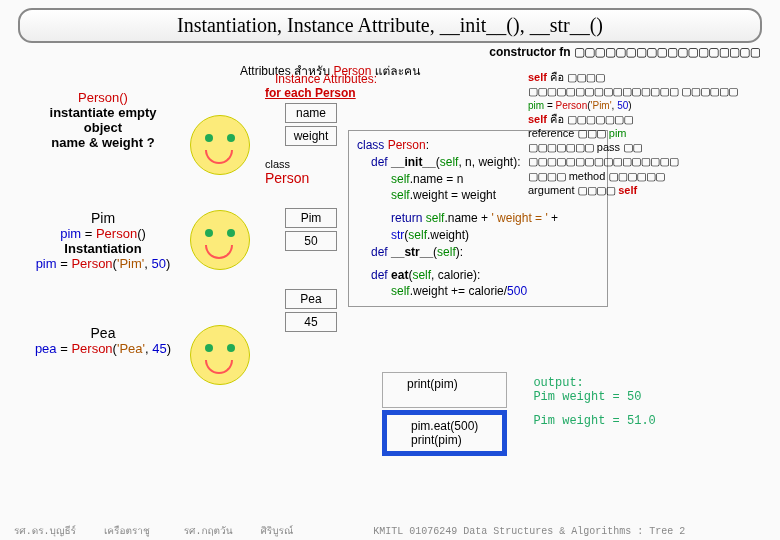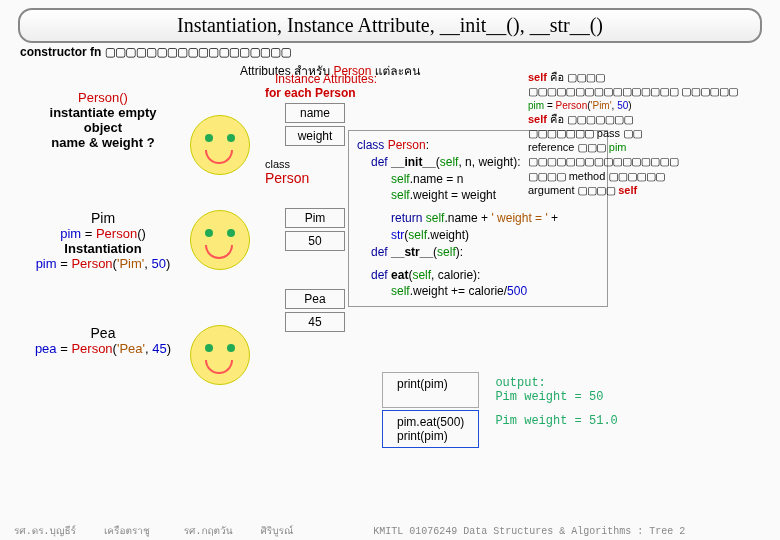--- a/index.html
+++ b/index.html
@@ -1,51 +1,51 @@
 <!DOCTYPE html>
 <html><head>
 <meta charset="utf-8">
 <style>
 *{box-sizing:border-box;margin:0;padding:0}
 body{width:780px;height:540px;font-family:Georgia,serif;background:#fafafa;position:relative;overflow:hidden}
 .title-bar{margin:8px 18px 2px;border:2px solid #888;border-radius:14px;background:linear-gradient(#fff,#eee);text-align:center;padding:4px 0;font-size:20px}
-.constructor-line{margin:0 20px;font-size:12px;font-family:sans-serif}
+.constructor-line{text-align:right;margin:0 20px;font-size:12px;font-family:sans-serif}
 .constructor-line b{color:#000}
 .attrs-line{margin:2px 0 4px 240px;font-size:12px;font-family:sans-serif}
 .main{position:absolute;top:70px;left:0;right:0;bottom:20px}
 .left-block{position:absolute;left:28px;width:150px;text-align:center;font-family:sans-serif;font-size:13px}
 #lb1{top:20px}
 #lb2{top:140px}
 #lb3{top:255px}
 .left-block .red{color:#c00}
 .left-block .title{font-weight:bold}
 .face{position:absolute;left:190px;width:60px;height:60px;border-radius:50%;background:#fceb7a;border:1px solid #cc0}
 #f1{top:45px}#f2{top:140px}#f3{top:255px}
 .eye{position:absolute;width:8px;height:8px;background:#2a5;border-radius:50%;top:18px}
 .eye.l{left:14px}.eye.r{right:14px}
 .smile{position:absolute;width:28px;height:14px;border:2px solid #f55;border-top:none;border-radius:0 0 28px 28px;bottom:10px;left:14px}
 .col2{position:absolute;left:265px;top:2px;font-family:sans-serif;font-size:12px}
 .ia{color:#c00;margin-left:10px}
-.iab{color:#c00;font-weight:bold;}
-.box{border:1px solid #888;padding:2px 6px;margin:3px 0 0 20px;width:60px;text-align:center;font-size:12px}
+.iab{color:#c00;font-weight:bold;text-decoration:underline}
+.box{border:1px solid #888;padding:2px 6px;margin:3px 0 0 20px;width:52px;text-align:center;font-size:12px}
 .clabel{margin-top:12px;font-size:11px}
 .codebox{position:absolute;left:348px;top:60px;width:260px;border:1px solid #999;padding:6px 8px;font-family:sans-serif;font-size:12px;line-height:1.4;background:#fafafa}
 .kw{color:#009}
 .cls{color:#c00}
 .sf{color:#080}
 .str{color:#a50}
 .nm{color:#00c}
 .rigthcol{position:absolute;left:528px;top:0;width:250px;font-family:sans-serif;font-size:11px;line-height:1.3}
 .rigthcol .red{color:#c00}
 .rigthcol .grn{color:#080}
 .thai-box{font-family:sans-serif}
 .sqmask{display:inline-block;letter-spacing:-1px}
 .outblock{position:absolute;left:380px;top:300px;font-family:sans-serif;font-size:12px}
 .outblock .mono{font-family:Liberation Mono, monospace;color:#2a6}
-.outblock td{padding:4px 14px;vertical-align:top}
+.outblock td{padding:4px 24px;vertical-align:top}
 .footer{position:absolute;bottom:2px;left:0;right:0;font-size:10px;color:#888;font-family:Liberation Mono, monospace}
 .footer span{display:inline-block;margin:0 14px}
 </style>
 </head>
 <body>
 
 <div class="title-bar">Instantiation, Instance Attribute, __init__(), __str__()</div>
 <div class="constructor-line">
   <b>constructor fn</b> <span class="sqmask">▢▢▢▢▢▢▢▢▢▢▢▢▢▢▢▢▢▢</span>
 </div>
@@ -115,36 +115,36 @@
     <div style="margin-left:14px"><span class="kw">def</span> <b>eat</b>(<span class="sf">self</span>, <span>calorie</span>):</div>
     <div style="margin-left:34px"><span class="sf">self</span><span>.weight += calorie/</span><span class="nm">500</span></div>
   </div>
 
   <div class="rigthcol thai-box">
     <div><b class="red">self</b> <span>คือ</span> <span class="sqmask">▢▢▢▢</span></div>
     <div class="sqmask">▢▢▢▢▢▢▢▢▢▢▢▢▢▢▢▢</div>
     <div class="sqmask">▢▢▢▢▢▢</div>
     <div style="font-size:10px"><span class="grn">pim</span> = <span class="red">Person</span>(<span class="str">'Pim'</span>, <span class="nm">50</span>)</div>
     <div><b class="red">self</b> <span>คือ</span> <span class="sqmask">▢▢▢▢▢▢▢</span></div>
+    <div><span>reference</span> <span class="sqmask">▢▢▢</span> <span class="grn">pim</span></div>
     <div><span class="sqmask">▢▢▢▢▢▢▢</span> pass <span class="sqmask">▢▢</span></div>
-    <div><span>reference</span> <span class="sqmask">▢▢▢</span> <span class="grn">pim</span></div>
     <div class="sqmask">▢▢▢▢▢▢▢▢▢▢▢▢▢▢▢▢</div>
     <div><span class="sqmask">▢▢▢▢</span> <span>method</span> <span class="sqmask">▢▢▢▢▢▢</span></div>
     <div><span>argument</span> <span class="sqmask">▢▢▢▢</span> <b class="red">self</b></div>
   </div>
 
   <div class="outblock">
     <table>
       <tbody>
           <tr>
             <td style="border:1px solid #aaa">print(pim)</td>
           <td class="mono"><span>output:</span><br><span>Pim weight = 50</span></td>
           </tr>
       <tr>
-            <td style="border:1px solid #1d4ed8"><span>pim.eat(500)</span><br><span>print(pim)</span></td>
+            <td style="border:5px solid #1d4ed8"><span>pim.eat(500)</span><br><span>print(pim)</span></td>
           <td class="mono">Pim weight = 51.0</td>
           </tr>
     </tbody>
       </table>
   </div>
 </div>
 
 <div class="footer">
   <span>รศ.ดร.บุญธีร์</span><span>เครือตราชู</span>
   <span>รศ.กฤตวัน</span><span>ศิริบูรณ์</span>

